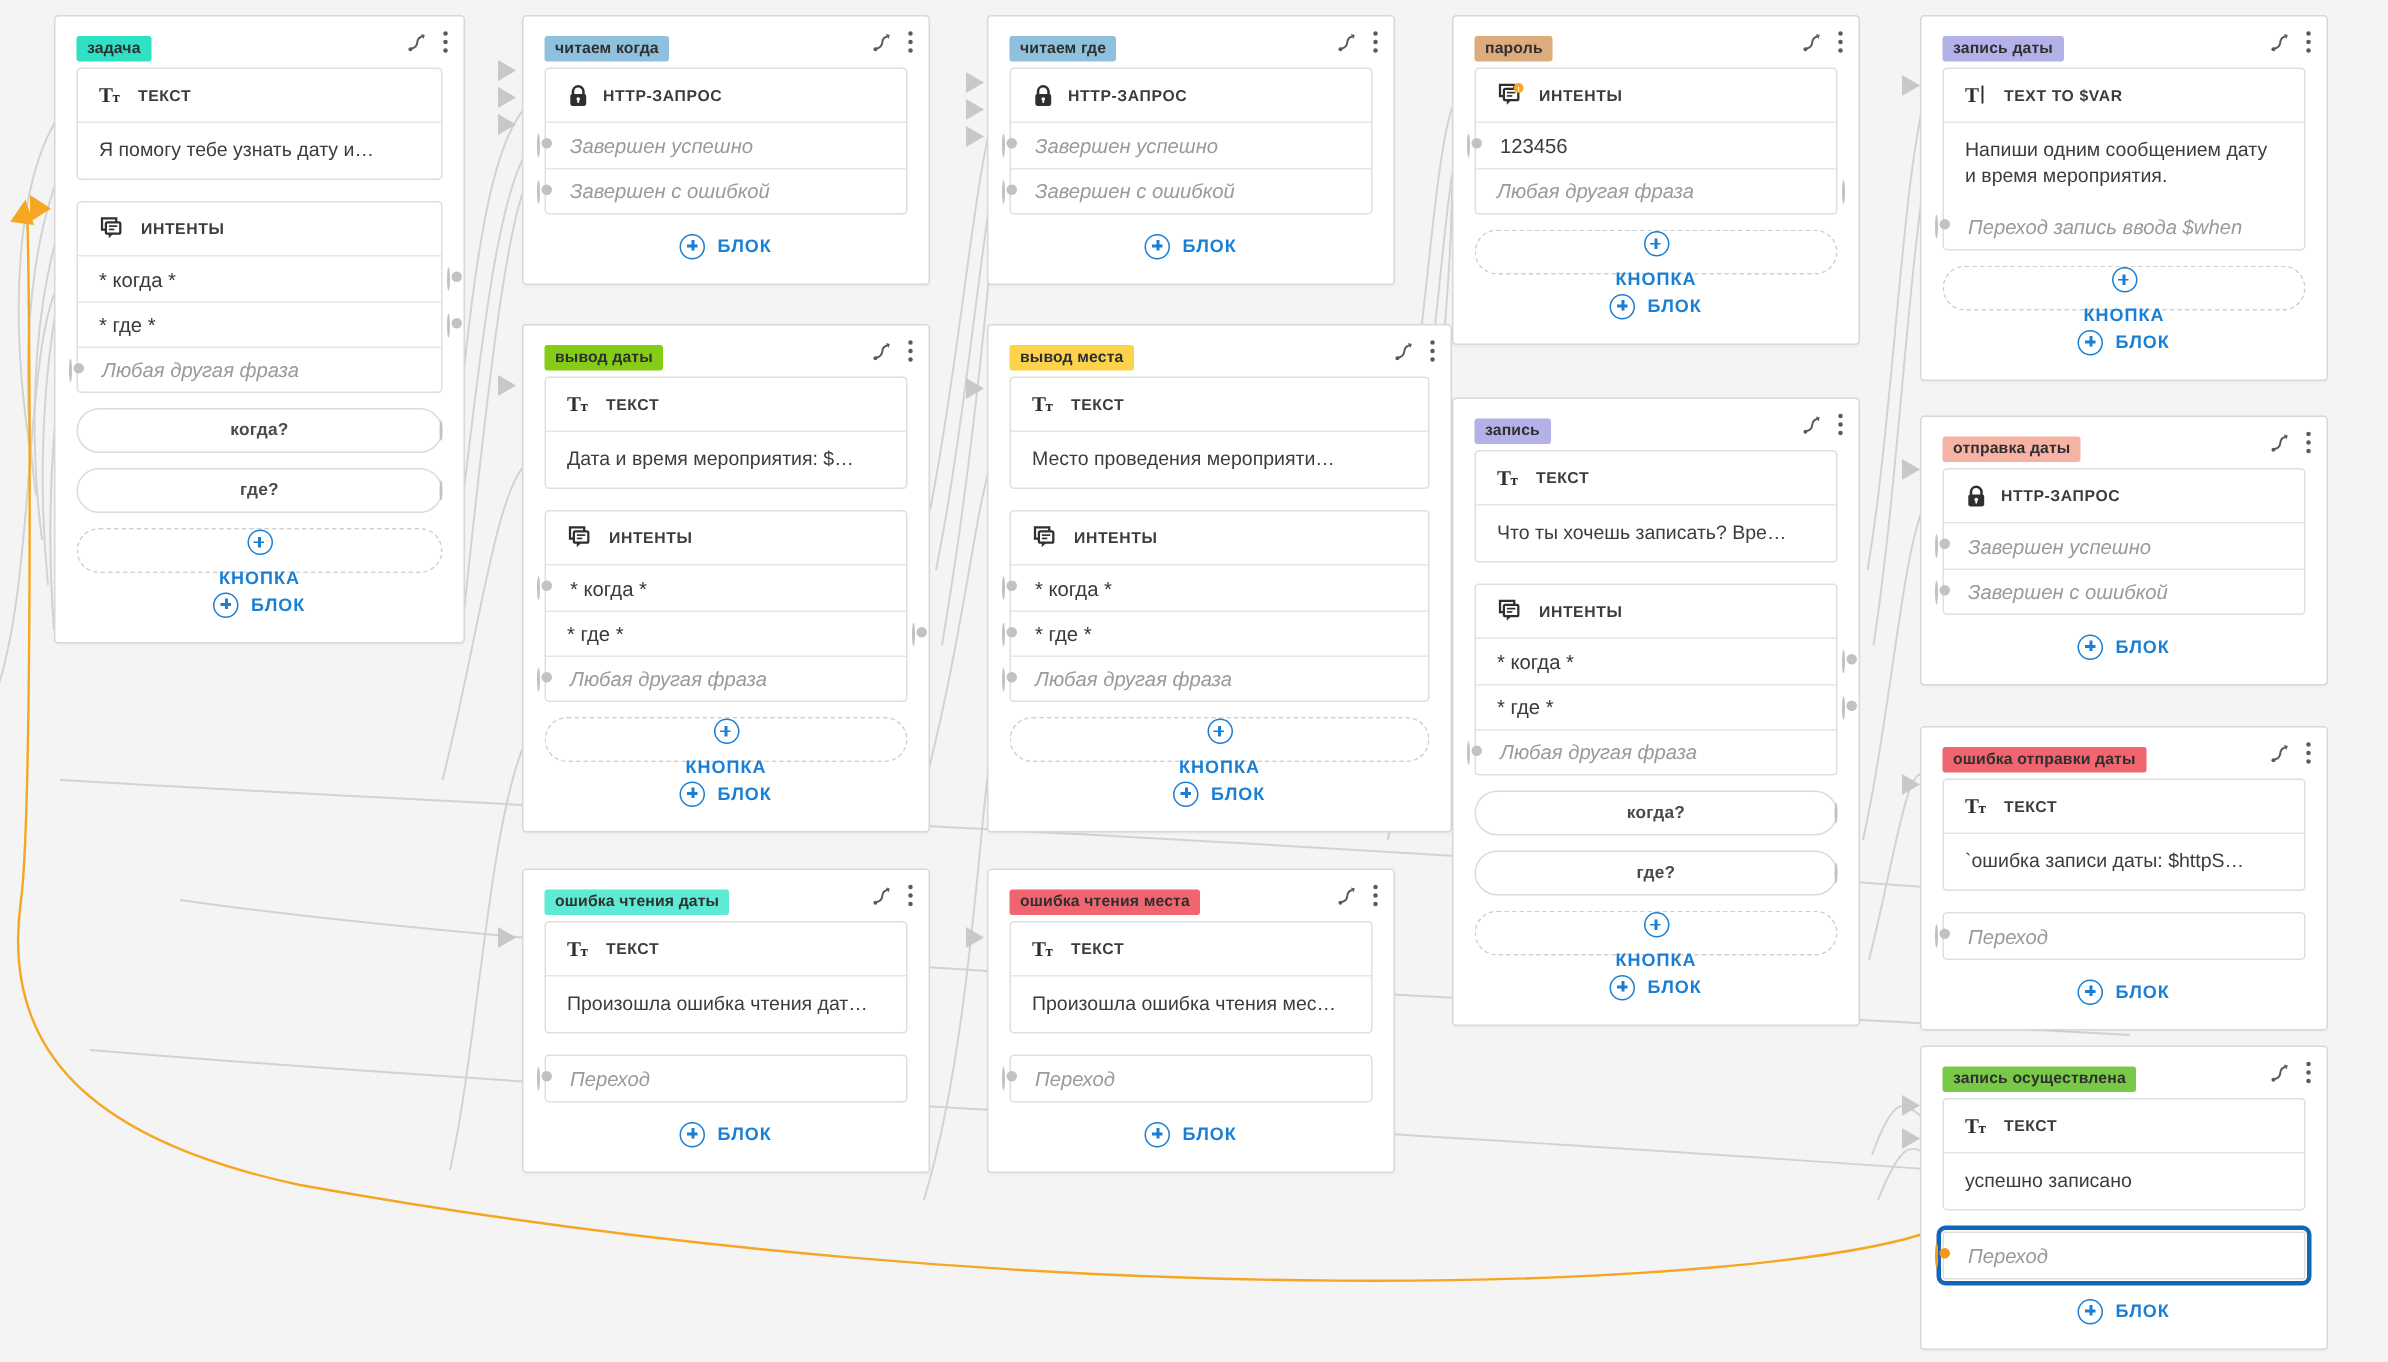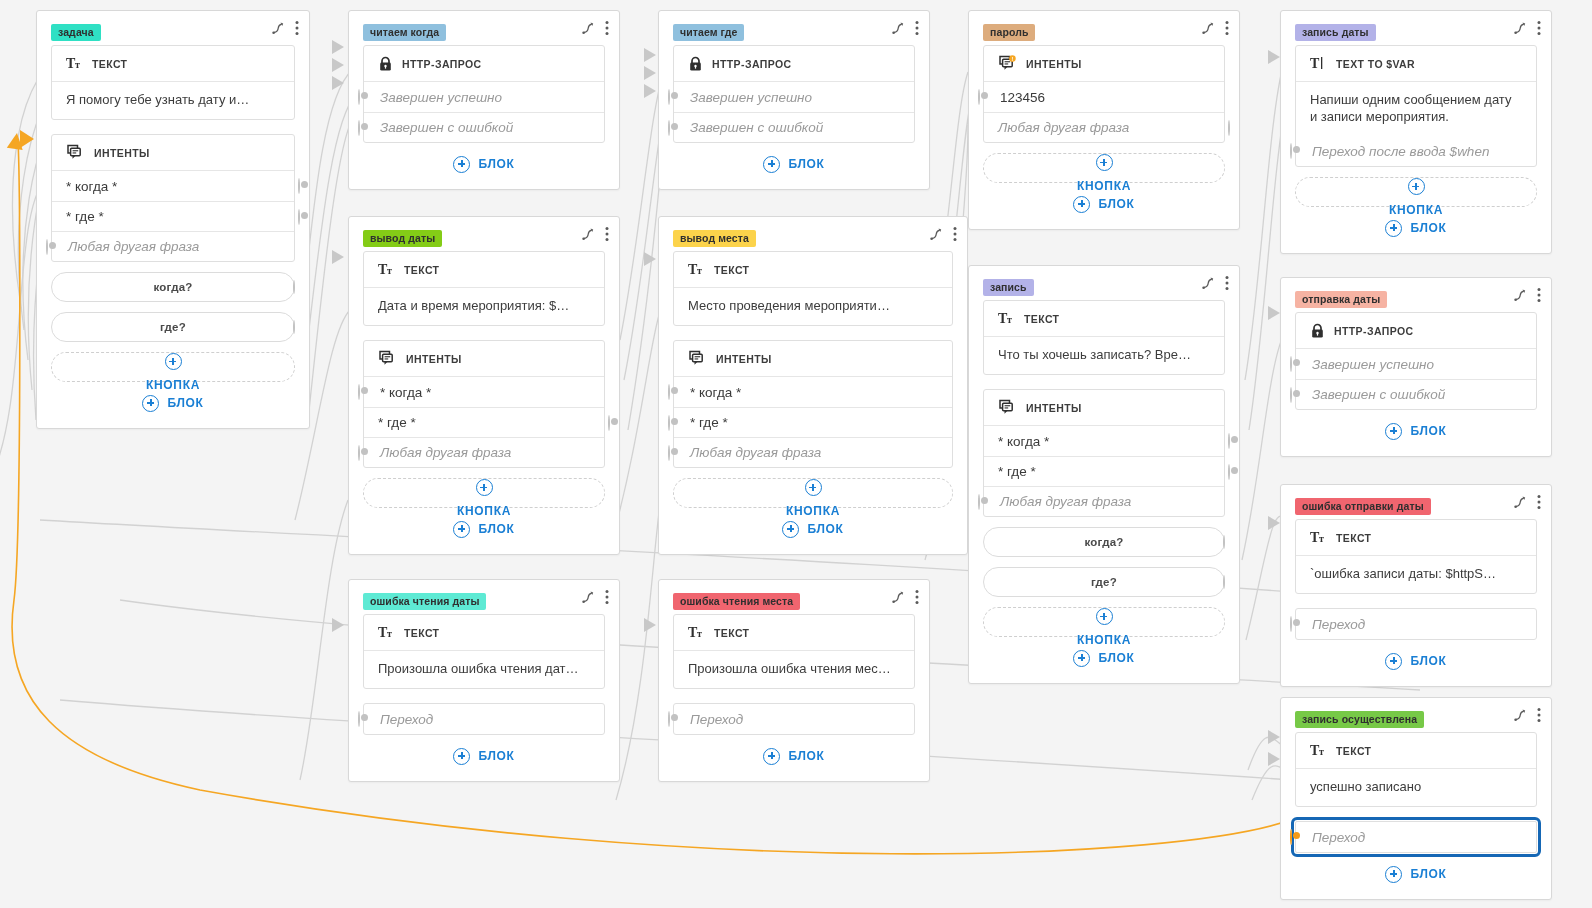--- a/index.html
+++ b/index.html
@@ -765,24 +765,24 @@
         <div class="group">
           <div class="rowhead">
         <span class="ico">
       <svg class="icon" width="17" height="15" viewBox="0 0 17 15">
         <text x="0" y="12" font-family="Liberation Serif, serif" font-size="14" font-weight="bold" fill="#2f2f2f">T</text>
         <rect x="11" y="1" width="1.3" height="12" fill="#2f2f2f"></rect>
       </svg>
             </span>
         <span class="lbl">TEXT TO $VAR</span>
       </div>
-          <div class="body-text wrap">Напиши одним сообщением дату и записи мероприятия.</div>
-          <div class="grow" style="padding-left:16px;">
-        <span class="dot-left"><span class="dot filled"></span></span>
-        <span class="placeholder">Переход после ввода $when</span>
+          <div class="body-text wrap">Напиши одним сообщением дату и время мероприятия.</div>
+          <div class="grow" style="padding-left:16px;">
+        <span class="dot-left"><span class="dot filled"></span></span>
+        <span class="placeholder">Переход запись ввода $when</span>
       </div>
         </div>
         <div class="add-pill">
       <span class="plus"></span>
       <span class="add-lbl">КНОПКА</span>
     </div>
         <div class="add-plain">
       <span class="plus"></span>
       <span class="add-lbl">БЛОК</span>
     </div>

